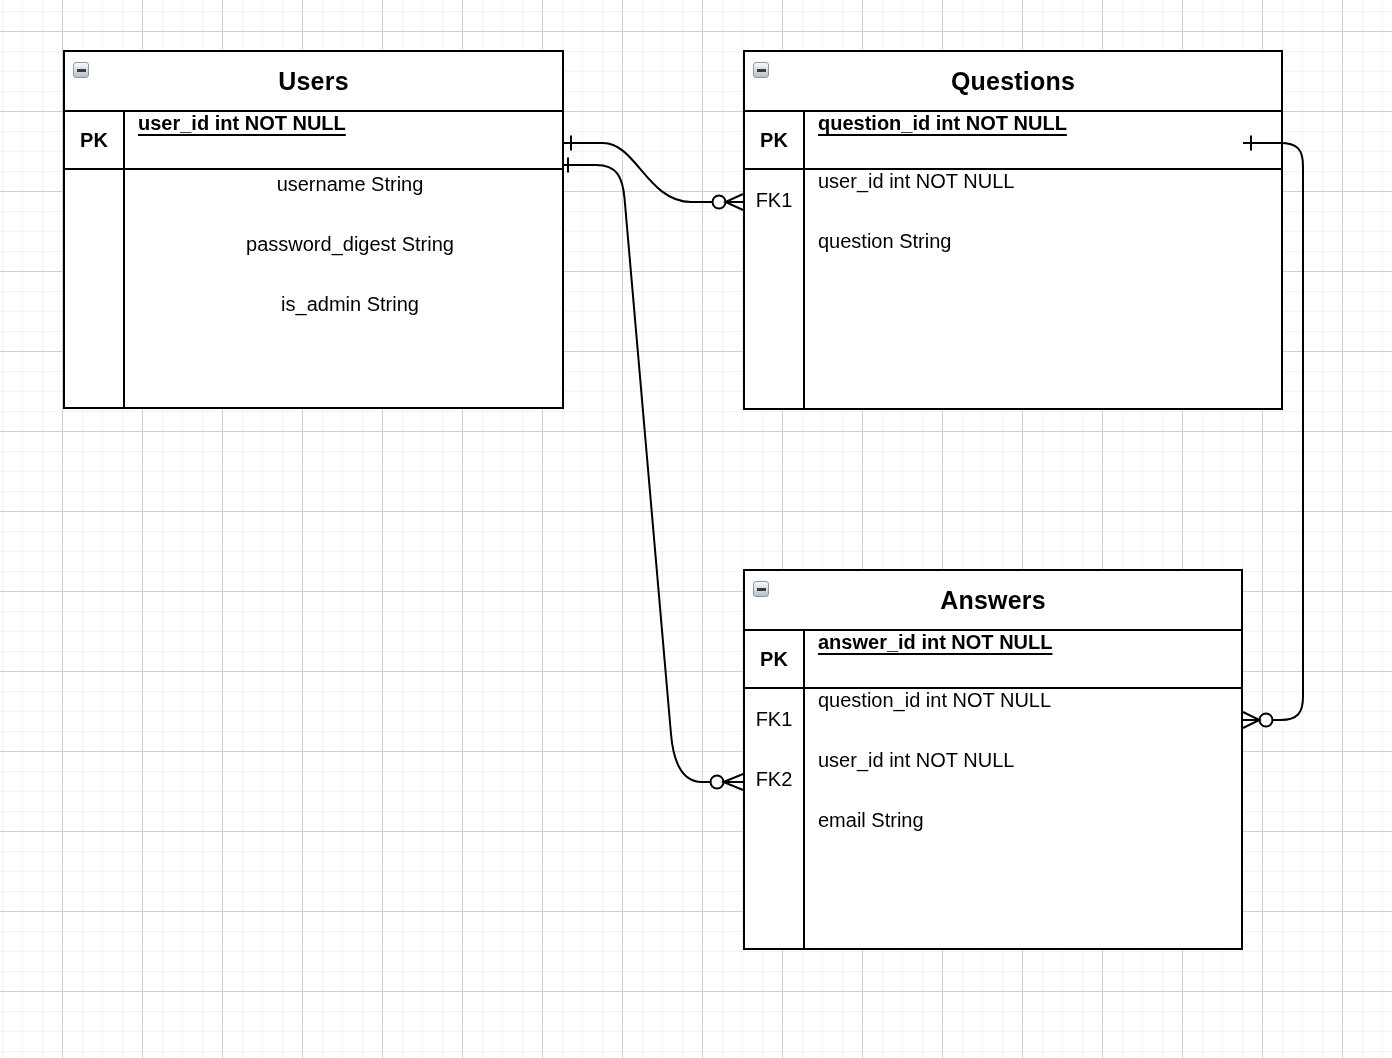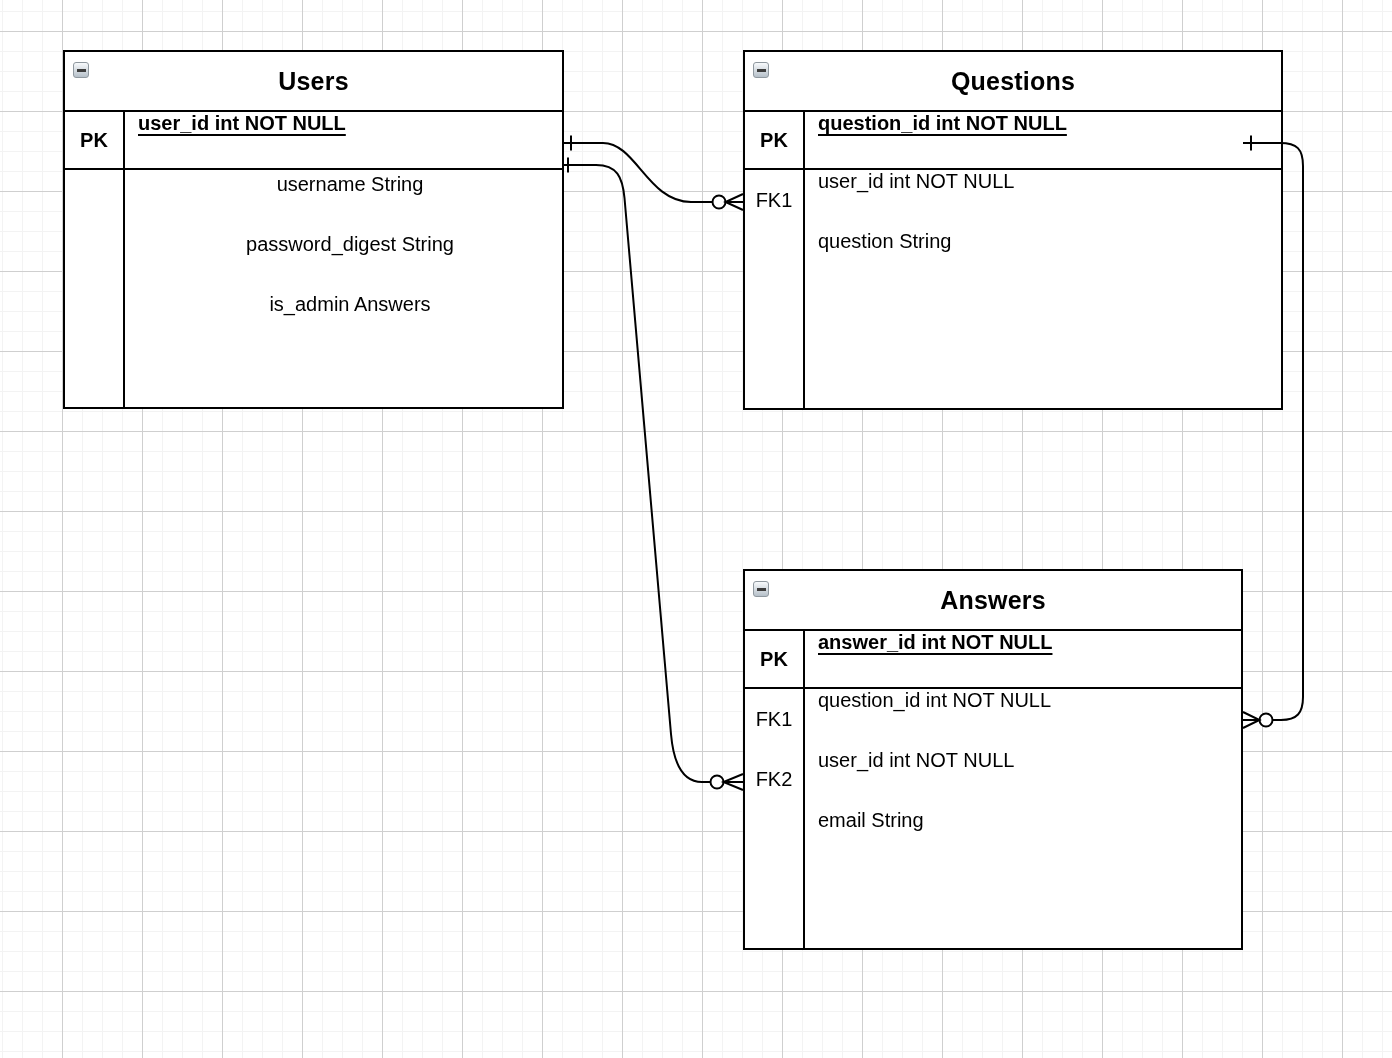--- a/index.html
+++ b/index.html
@@ -141,21 +141,21 @@
       </div>
       <div class="er-row attr-row">
         <div class="key-cell"></div>
         <div class="val-cell">
             <span class="cell-text">password_digest String</span>
           </div>
       </div>
       <div class="er-row attr-row">
         <div class="key-cell"></div>
         <div class="val-cell">
-            <span class="cell-text">is_admin Answers</span>
+            <span class="cell-text">is_admin String</span>
           </div>
       </div>
       <div class="er-row fill-row">
         <div class="key-cell"></div>
         <div class="val-cell"></div>
       </div>
     </div>
   </div>
 
   <div class="er-table" id="questions-table" style="left:743px; top:50px; width:540px; height:360px;">

